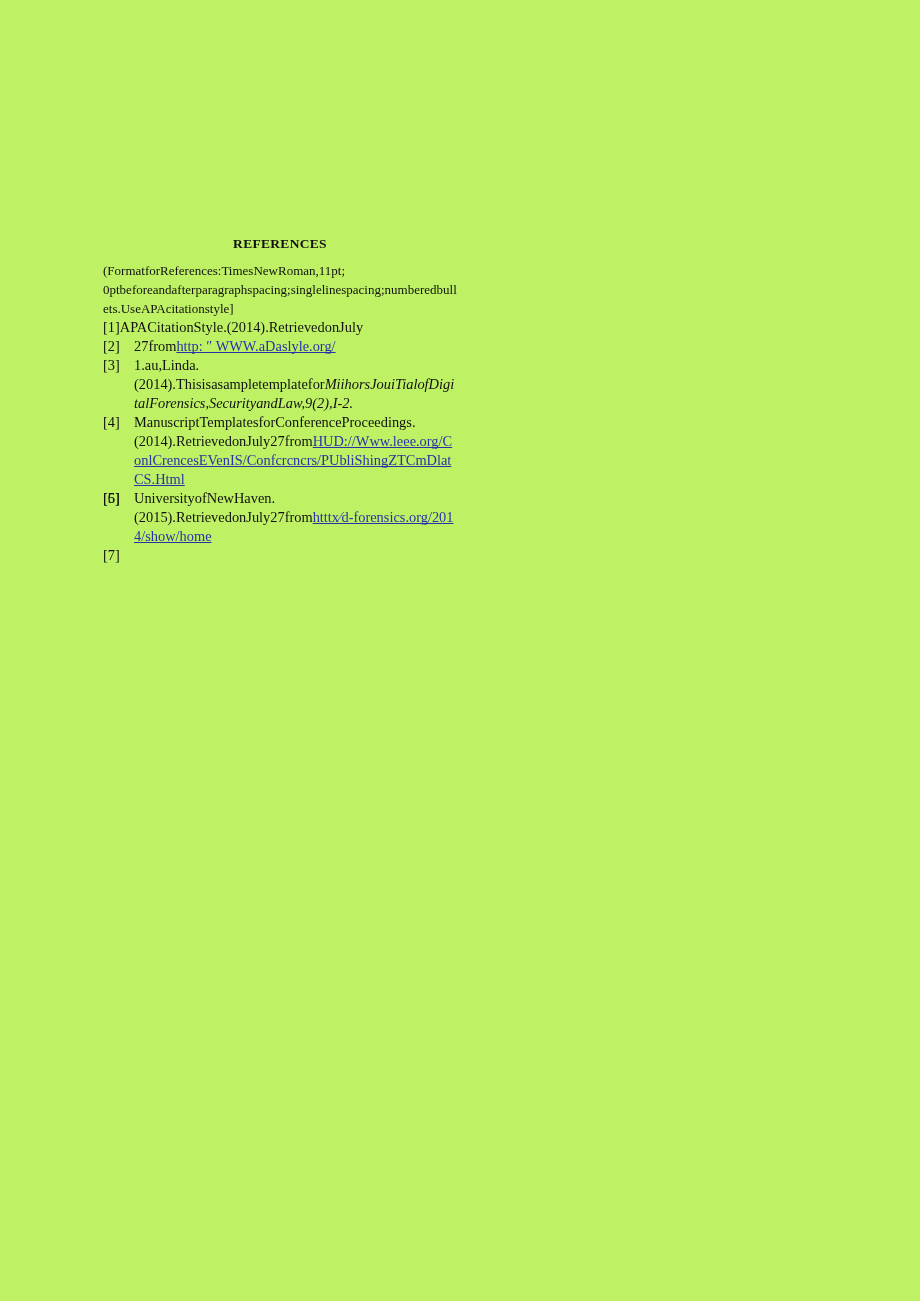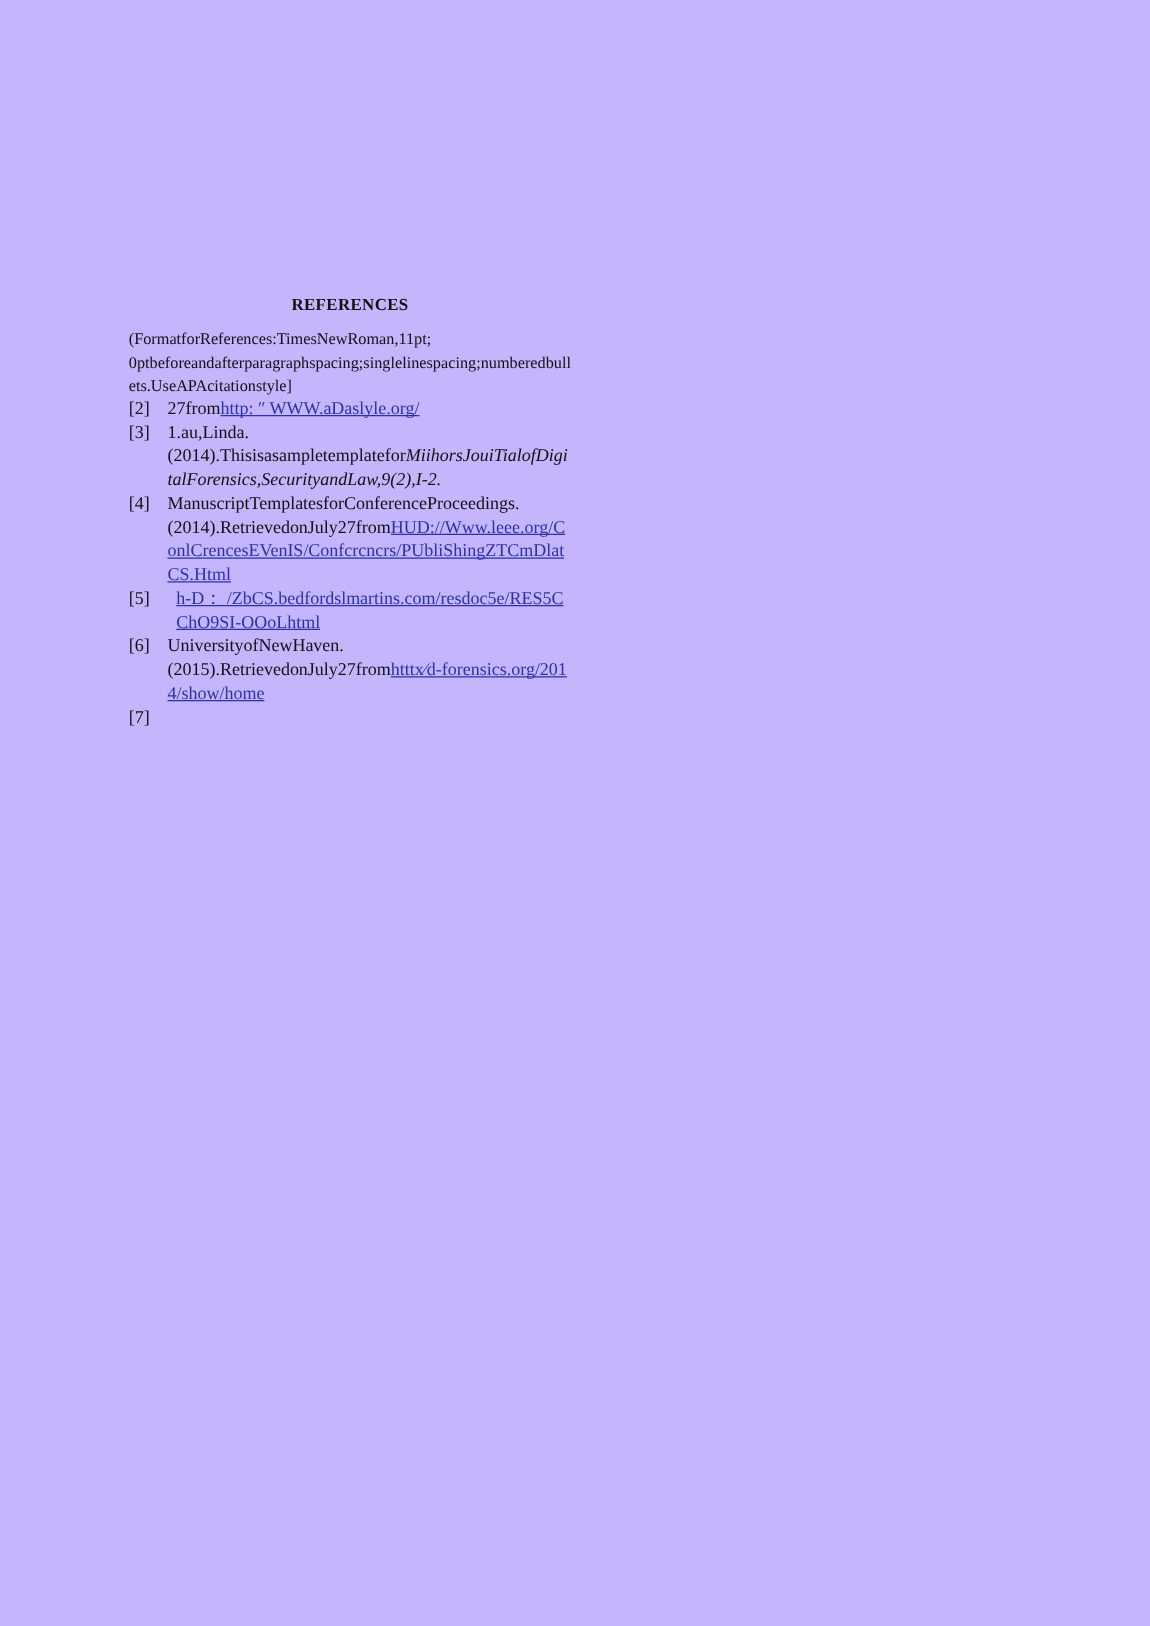--- a/index.html
+++ b/index.html
@@ -16,21 +16,21 @@
     color: #0d0d0d;
     -webkit-font-smoothing: antialiased;
   }
 
   .page {
     position: absolute;
     left: 0;
     top: 0;
     width: 920px;
     height: 1301px;
-    background: #c4b5fd;
+    background: #bef264;
     overflow: hidden;
   }
 
   
   .refs-column {
     position: absolute;
     left: 103px;
     top: 236px;
     width: 354px;
   }
@@ -121,35 +121,38 @@
 
 <div class="page">
   <div class="refs-column">
 
     <h2 class="refs-heading">REFERENCES</h2>
 
     <p class="format-note">(FormatforReferences:TimesNewRoman,11pt; 0ptbeforeandafterparagraphspacing;singlelinespacing;numberedbullets.UseAPAcitationstyle]</p>
 
     <ol class="ref-list">
 
+      <li class="ref-item tight">
+        <span class="ref-marker">[1]</span><span class="ref-text">APACitationStyle.(2014).RetrievedonJuly</span>
+      </li>
 
       <li class="ref-item">
         <span class="ref-marker">[2]</span><span class="ref-text">27from</span><span class="reflink">http: ″ WWW.aDaslyle.org/</span>
       </li>
 
       <li class="ref-item">
         <span class="ref-marker">[3]</span><span class="ref-text">1.au,Linda.(2014).Thisisasampletemplatefor</span><span class="ital">MiihorsJouiTialofDigitalForensics,SecurityandLaw,9(2),I-2.</span>
       </li>
 
       <li class="ref-item">
         <span class="ref-marker">[4]</span><span class="ref-text">ManuscriptTemplatesforConferenceProceedings.(2014).RetrievedonJuly27from</span><span class="reflink">HUD://Www.leee.org/ConlCrencesEVenIS/Confcrcncrs/PUbliShingZTCmDlatCS.Html</span>
       </li>
 
       <li class="ref-item extra-gap">
-        <span class="ref-marker">[5]</span><span class="reflink url-block">h-D： /ZbCS.bedfordslmartins.com/resdoc5e/RES5CChO9SI-OOoLhtml</span>
+        <span class="ref-marker">[5]</span>
       </li>
 
       <li class="ref-item">
         <span class="ref-marker">[6]</span><span class="ref-text">UniversityofNewHaven.(2015).RetrievedonJuly27from</span><span class="reflink">htttx⁄d-forensics.org/2014/show/home</span>
       </li>
 
       <li class="ref-item">
         <span class="ref-marker">[7]</span>
       </li>
 

